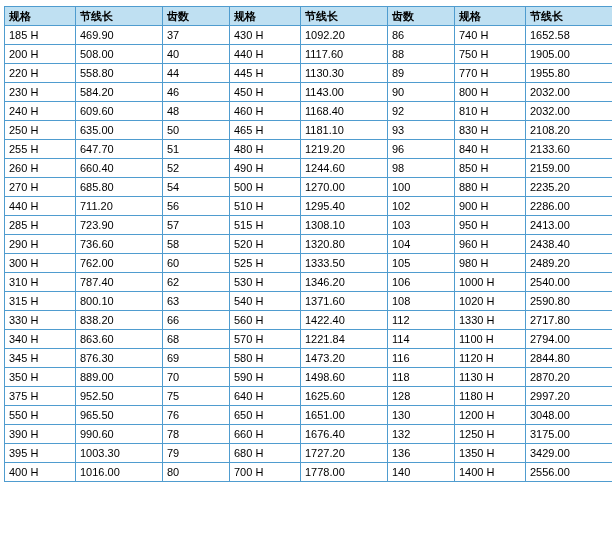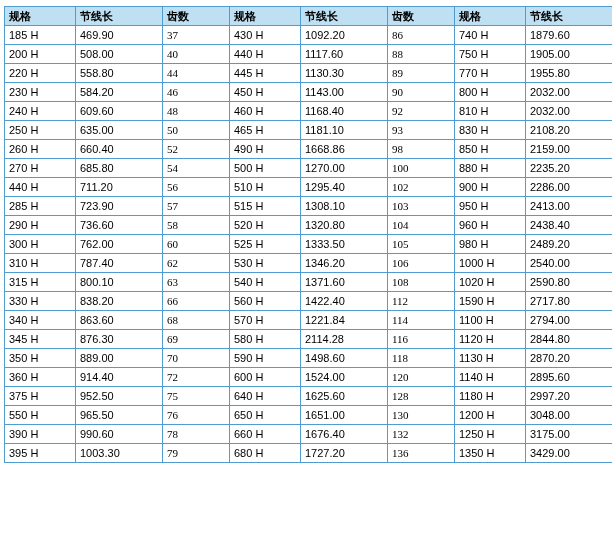--- a/index.html
+++ b/index.html
@@ -37,21 +37,21 @@
     color: #000000;
     background: #ffffff;
   }
   table.grid th {
     background: #bfe0f2;
     font-weight: bold;
     text-align: left;
   }
   td.spec, th.spec { width: 62px; }
   td.len,  th.len  { width: 78px; }
-  td.teeth,th.teeth{ width: 58px; font-family: Liberation Serif, serif; }
+  td.teeth,th.teeth{ width: 58px; }
 </style>
 </head>
 <body>
 
 <div class="sheet">
   <table class="grid">
     <thead>
       <tr>
         <th class="spec">规格</th>
         <th class="len">节线长</th>
@@ -66,21 +66,21 @@
     </thead>
     <tbody id="table-body">
         <tr>
           <td class="spec">185 H</td>
           <td class="len">469.90</td>
           <td class="teeth">37</td>
           <td class="spec">430 H</td>
           <td class="len">1092.20</td>
           <td class="teeth">86</td>
           <td class="spec">740 H</td>
-          <td class="len">1879.60</td>
+          <td class="len">1652.58</td>
         </tr>
         <tr>
           <td class="spec">200 H</td>
           <td class="len">508.00</td>
           <td class="teeth">40</td>
           <td class="spec">440 H</td>
           <td class="len">1117.60</td>
           <td class="teeth">88</td>
           <td class="spec">750 H</td>
           <td class="len">1905.00</td>
@@ -119,25 +119,35 @@
           <td class="spec">250 H</td>
           <td class="len">635.00</td>
           <td class="teeth">50</td>
           <td class="spec">465 H</td>
           <td class="len">1181.10</td>
           <td class="teeth">93</td>
           <td class="spec">830 H</td>
           <td class="len">2108.20</td>
         </tr>
         <tr>
+          <td class="spec">255 H</td>
+          <td class="len">647.70</td>
+          <td class="teeth">51</td>
+          <td class="spec">480 H</td>
+          <td class="len">1219.20</td>
+          <td class="teeth">96</td>
+          <td class="spec">840 H</td>
+          <td class="len">2133.60</td>
+        </tr>
+        <tr>
           <td class="spec">260 H</td>
           <td class="len">660.40</td>
           <td class="teeth">52</td>
           <td class="spec">490 H</td>
-          <td class="len">1668.86</td>
+          <td class="len">1244.60</td>
           <td class="teeth">98</td>
           <td class="spec">850 H</td>
           <td class="len">2159.00</td>
         </tr>
         <tr>
           <td class="spec">270 H</td>
           <td class="len">685.80</td>
           <td class="teeth">54</td>
           <td class="spec">500 H</td>
           <td class="len">1270.00</td>
@@ -205,64 +215,54 @@
           <td class="spec">1020 H</td>
           <td class="len">2590.80</td>
         </tr>
         <tr>
           <td class="spec">330 H</td>
           <td class="len">838.20</td>
           <td class="teeth">66</td>
           <td class="spec">560 H</td>
           <td class="len">1422.40</td>
           <td class="teeth">112</td>
-          <td class="spec">1590 H</td>
+          <td class="spec">1330 H</td>
           <td class="len">2717.80</td>
         </tr>
         <tr>
           <td class="spec">340 H</td>
           <td class="len">863.60</td>
           <td class="teeth">68</td>
           <td class="spec">570 H</td>
           <td class="len">1221.84</td>
           <td class="teeth">114</td>
           <td class="spec">1100 H</td>
           <td class="len">2794.00</td>
         </tr>
         <tr>
           <td class="spec">345 H</td>
           <td class="len">876.30</td>
           <td class="teeth">69</td>
           <td class="spec">580 H</td>
-          <td class="len">2114.28</td>
+          <td class="len">1473.20</td>
           <td class="teeth">116</td>
           <td class="spec">1120 H</td>
           <td class="len">2844.80</td>
         </tr>
         <tr>
           <td class="spec">350 H</td>
           <td class="len">889.00</td>
           <td class="teeth">70</td>
           <td class="spec">590 H</td>
           <td class="len">1498.60</td>
           <td class="teeth">118</td>
           <td class="spec">1130 H</td>
           <td class="len">2870.20</td>
         </tr>
         <tr>
-          <td class="spec">360 H</td>
-          <td class="len">914.40</td>
-          <td class="teeth">72</td>
-          <td class="spec">600 H</td>
-          <td class="len">1524.00</td>
-          <td class="teeth">120</td>
-          <td class="spec">1140 H</td>
-          <td class="len">2895.60</td>
-        </tr>
-        <tr>
           <td class="spec">375 H</td>
           <td class="len">952.50</td>
           <td class="teeth">75</td>
           <td class="spec">640 H</td>
           <td class="len">1625.60</td>
           <td class="teeth">128</td>
           <td class="spec">1180 H</td>
           <td class="len">2997.20</td>
         </tr>
         <tr>
@@ -288,15 +288,25 @@
         <tr>
           <td class="spec">395 H</td>
           <td class="len">1003.30</td>
           <td class="teeth">79</td>
           <td class="spec">680 H</td>
           <td class="len">1727.20</td>
           <td class="teeth">136</td>
           <td class="spec">1350 H</td>
           <td class="len">3429.00</td>
         </tr>
+        <tr>
+          <td class="spec">400 H</td>
+          <td class="len">1016.00</td>
+          <td class="teeth">80</td>
+          <td class="spec">700 H</td>
+          <td class="len">1778.00</td>
+          <td class="teeth">140</td>
+          <td class="spec">1400 H</td>
+          <td class="len">2556.00</td>
+        </tr>
       </tbody>
   </table>
 </div>
 
 </body></html>

